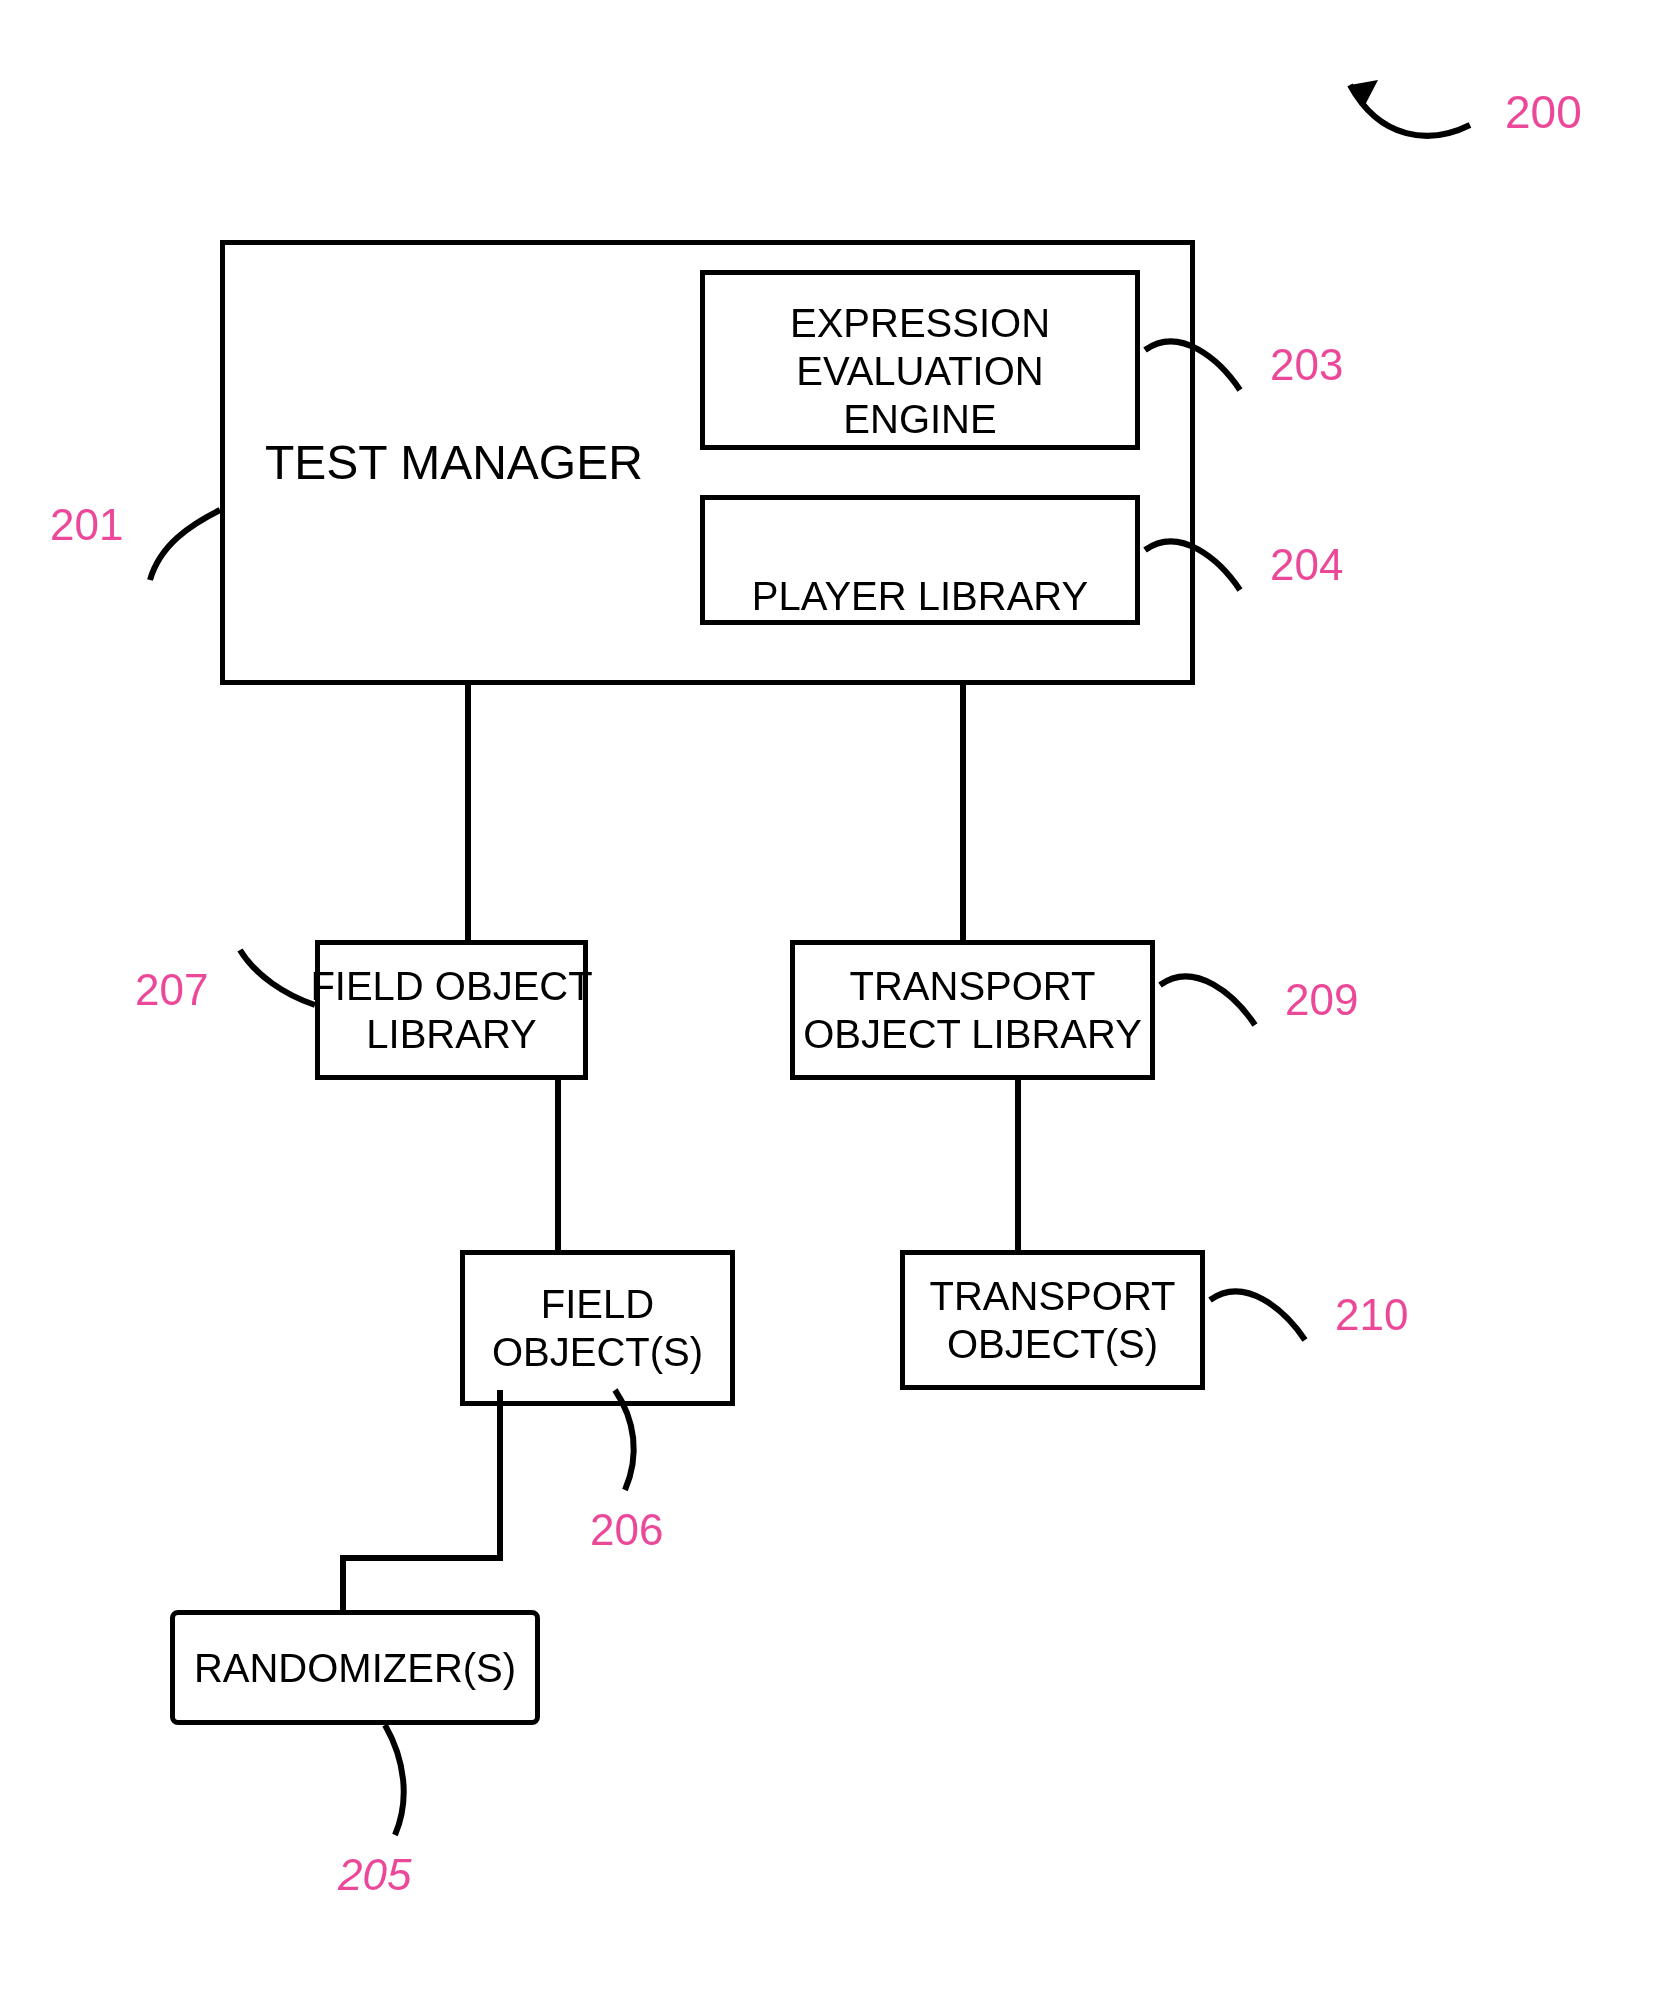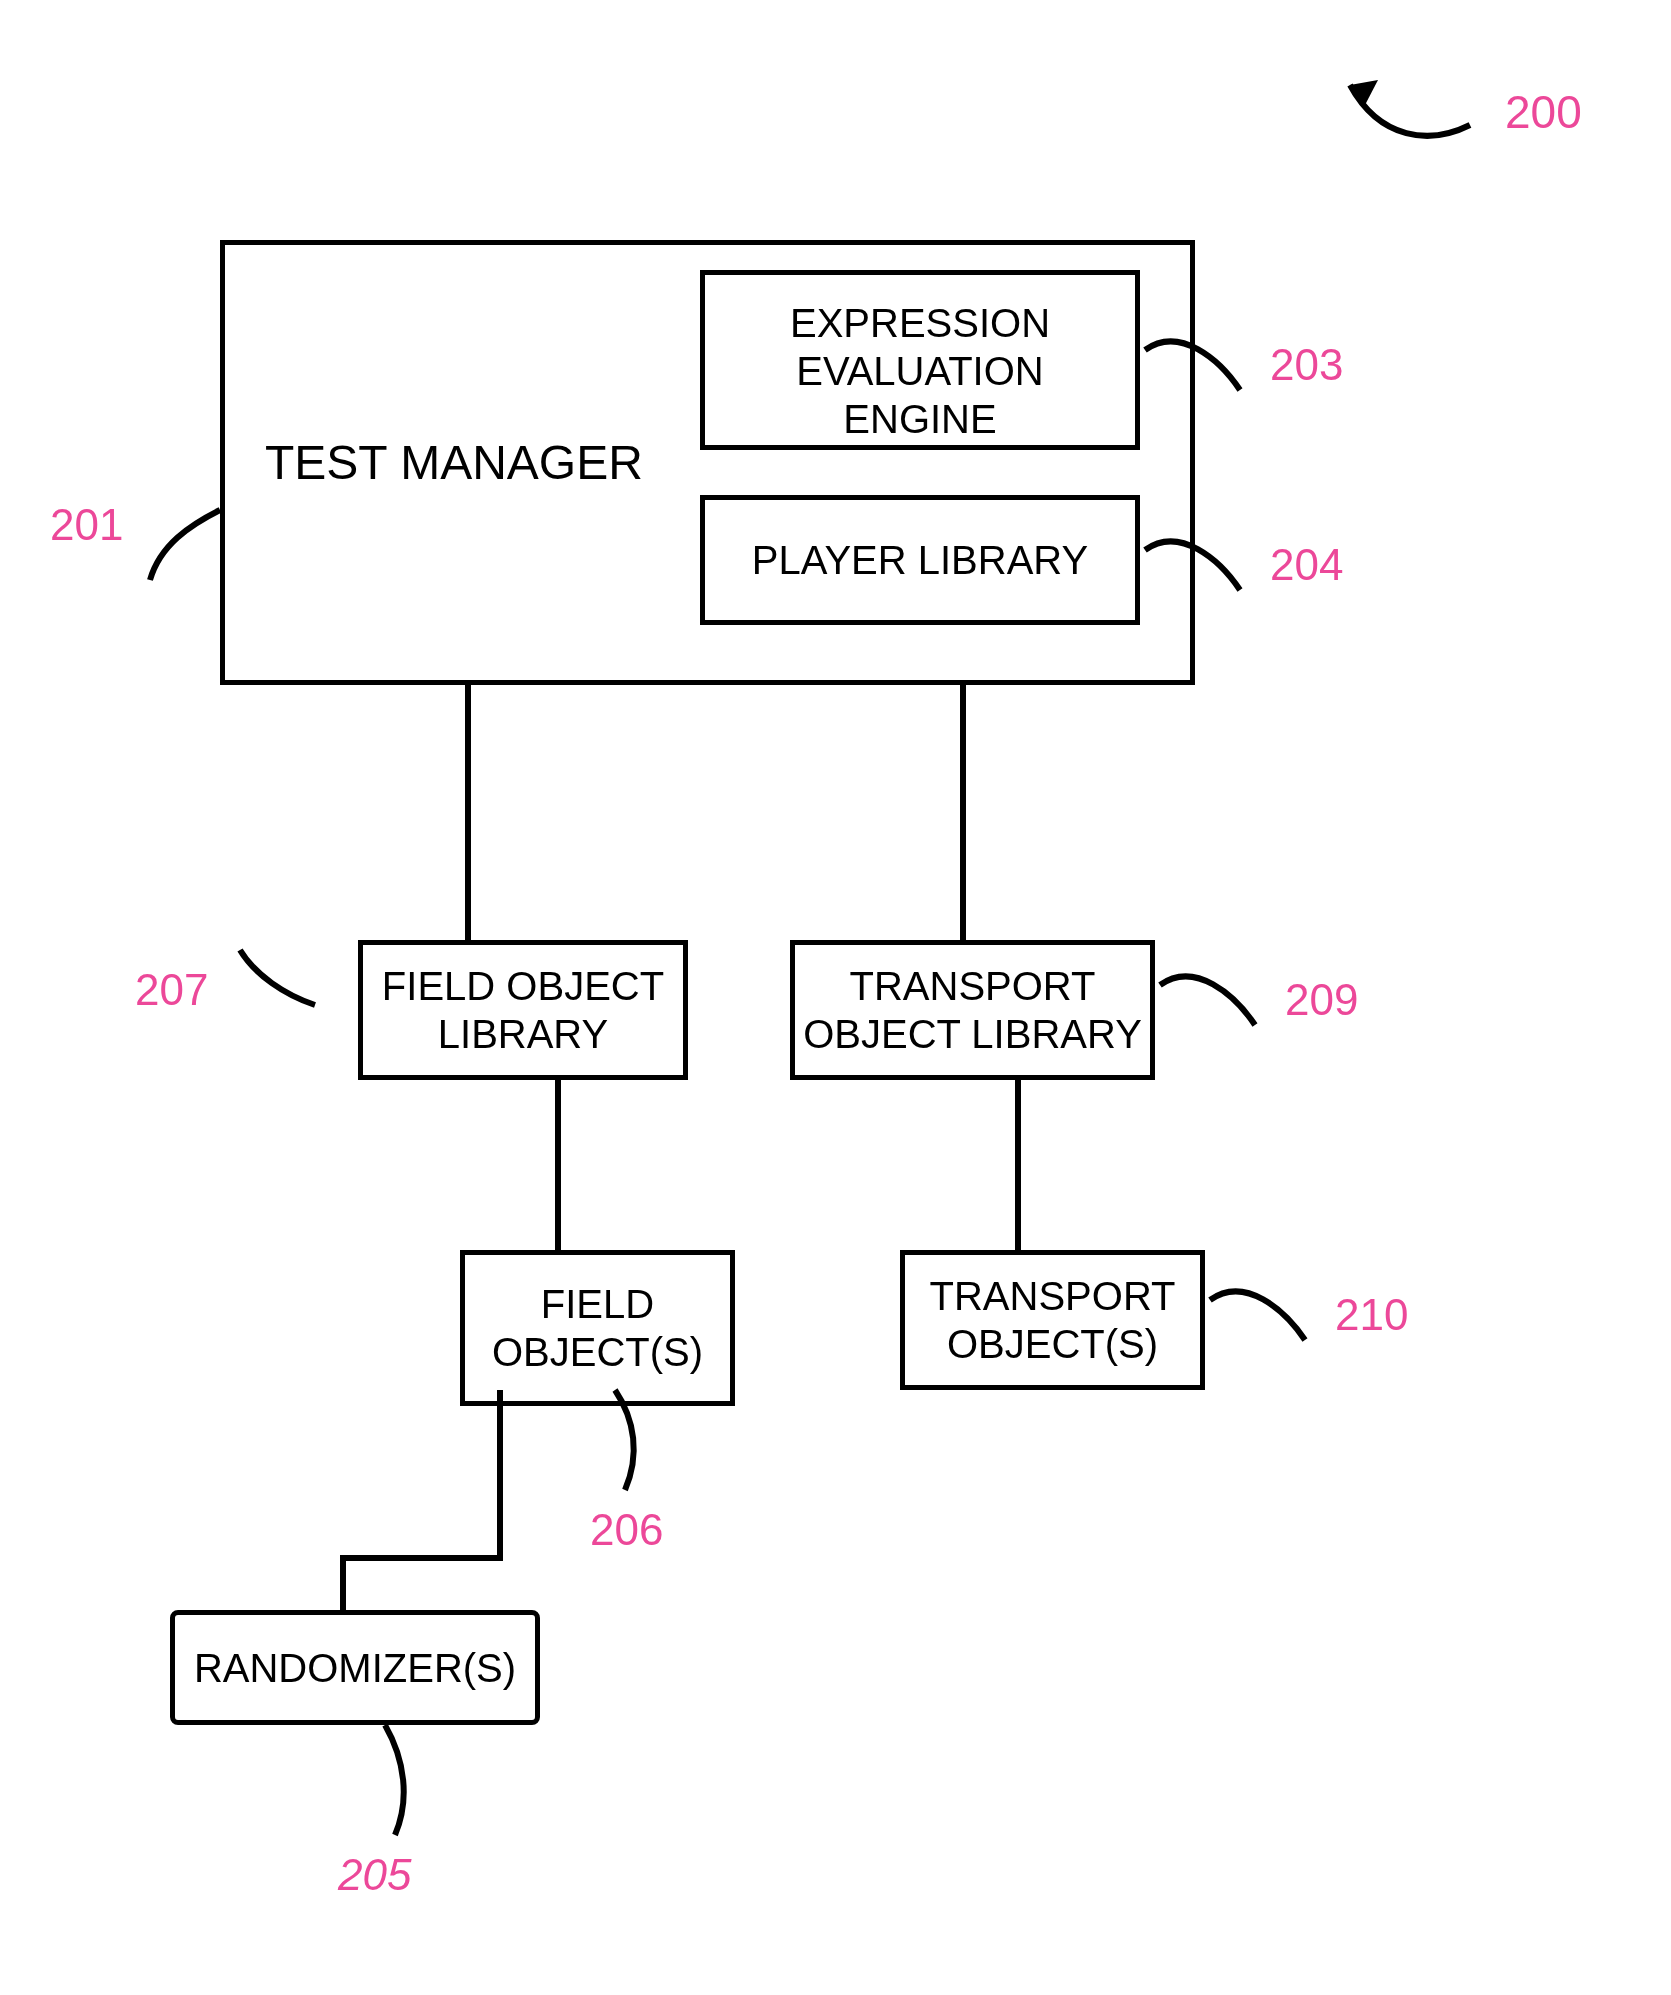--- a/index.html
+++ b/index.html
@@ -68,34 +68,34 @@
     <div class="box-label" style="white-space:pre;margin-top:21px;">EXPRESSION
 EVALUATION
 ENGINE</div>
   </div>
 
   <svg class="lead" style="left:1140px; top:320px;" width="110" height="80">
     <path d="M 5 30 C 40 5, 80 40, 100 70" stroke="#000" stroke-width="6" fill="none"></path>
   </svg>
   <div class="label" style="left:1270px; top:340px;">203</div>
 
-  <div class="box" style="left:700px; top:495px; width:440px; height:130px;">
+  <div class="box" style="left:700px; top:495px; width:440px; height:130px;align-items:flex-end;">
     <div class="box-label" style="white-space:pre;">PLAYER LIBRARY</div>
   </div>
 
   <svg class="lead" style="left:1140px; top:520px;" width="110" height="80">
     <path d="M 5 30 C 40 5, 80 40, 100 70" stroke="#000" stroke-width="6" fill="none"></path>
   </svg>
   <div class="label" style="left:1270px; top:540px;">204</div>
 
   <div class="line" style="left:465px; top:685px; width:6px; height:255px;"></div>
 
   <div class="line" style="left:960px; top:685px; width:6px; height:255px;"></div>
 
-  <div class="box" style="left:315px; top:940px; width:330px; height:140px;margin-left:43px;">
+  <div class="box" style="left:315px; top:940px; width:273px; height:140px;">
     <div class="box-label" style="white-space:pre;">FIELD OBJECT
 LIBRARY</div>
   </div>
 
   <svg class="lead" style="left:225px; top:950px;" width="95" height="70">
     <path d="M 90 55 C 60 45, 30 25, 15 0" stroke="#000" stroke-width="6" fill="none"></path>
   </svg>
   <div class="label" style="left:135px; top:965px;">207</div>
 
   <div class="box" style="left:790px; top:940px; width:365px; height:140px;">

